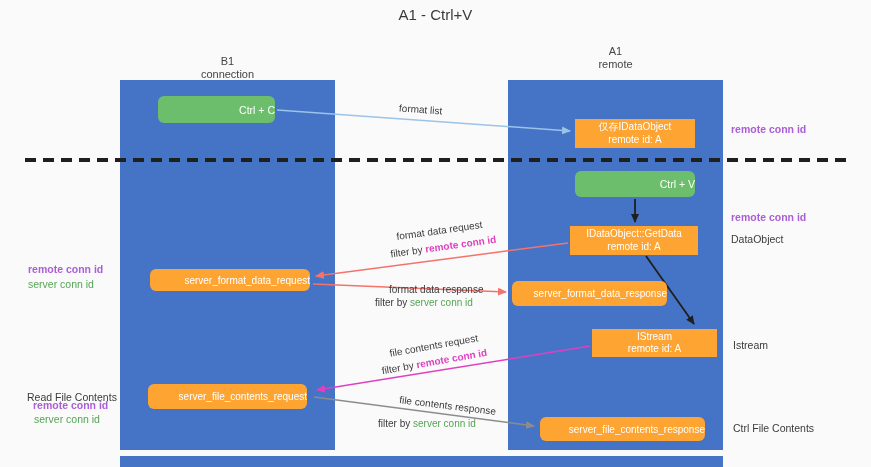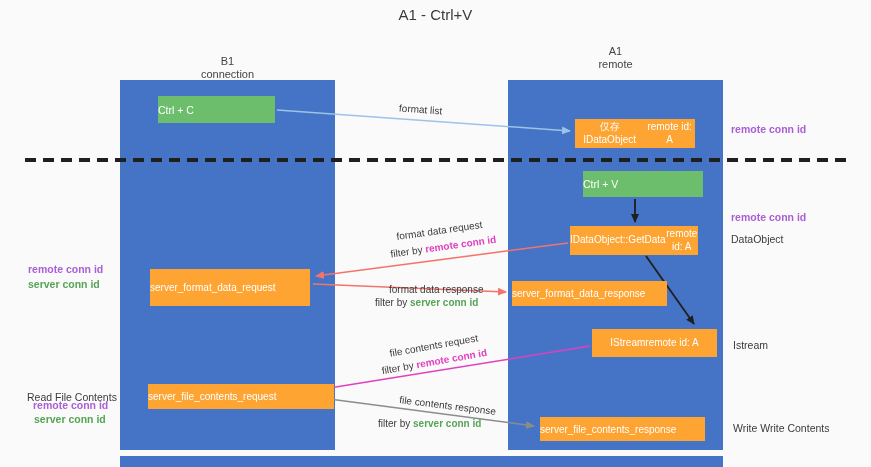--- a/index.html
+++ b/index.html
@@ -9,28 +9,28 @@
 
   .title { position:absolute; left:0; right:0; top:5px; text-align:center;
            font-size:15px; color:#3A3A3A; line-height:19px; }
 
   .lane-head { position:absolute; text-align:center; font-size:11px; color:#444; line-height:13px; }
   .lane { position:absolute; background:var(--lane,#4574C6); }
 
   .node { position:absolute; color:#fff; text-align:center; }
   .node.green { background:var(--green,#6CBE6C); }
   .node.orange { background:var(--orange,#FDA433); }
-  .one-line { display:flex; align-items:center; justify-content:flex-start; font-size:10.5px; }
-  .two-line { display:flex; flex-direction:row; align-items:center; justify-content:center;
+  .one-line { display:flex; align-items:center; justify-content:flex-end; font-size:10.5px;border-radius:6px; }
+  .two-line { display:flex; flex-direction:column; align-items:center; justify-content:center;
               font-size:10px; line-height:12.5px; }
 
   .lbl { position:absolute; font-size:10px; color:var(--ink,#3B3B3B); white-space:nowrap; }
   .side { font-size:10.5px; }
   .purple { color:var(--purple,#AB5FD6); font-weight:bold; }
-  .greent { color:var(--green_text,#55A455); font-weight:bold; }
+  .greent { color:var(--green_text,#55A455); font-weight:normal; }
   .magenta { color:var(--magenta,#E040C0); font-weight:bold; }
 
   svg.overlay { position:absolute; left:0; top:0; pointer-events:none; }
   .s-blue   { stroke:var(--blue_arrow,#9CC3E8); stroke-width:1.5; }
   .s-black  { stroke:#1F1F1F; stroke-width:1.8; }
   .s-red    { stroke:var(--red_arrow,#F4736B); stroke-width:1.5; }
   .s-mag    { stroke:var(--magenta,#E040C0); stroke-width:1.5; }
   .s-gray   { stroke:var(--gray_arrow,#8C8C8C); stroke-width:1.5; }
   .s-dash   { stroke:#1F1F1F; stroke-width:4; stroke-dasharray:11 7; }
   .f-blue  { fill:var(--blue_arrow,#9CC3E8); }
@@ -93,43 +93,43 @@
 
   <div class="node green one-line" style="left:158px; top:96px; width:117px; height:27px;">
     <span>Ctrl + C</span>
   </div>
 
   <div class="node orange two-line" style="left:575px; top:119px; width:120px; height:29px;">
     <div>仅存IDataObject</div>
     <div>remote id: A</div>
   </div>
 
-  <div class="node green one-line" style="left:575px; top:171px; width:120px; height:26px;margin-left:8px;">
+  <div class="node green one-line" style="left:575px; top:171px; width:120px; height:26px;">
     <span>Ctrl + V</span>
   </div>
 
   <div class="node orange two-line" style="left:570px; top:226px; width:128px; height:29px;">
     <div>IDataObject::GetData</div>
     <div>remote id: A</div>
   </div>
 
-  <div class="node orange one-line" style="left:150px; top:269px; width:160px; height:37px; font-size:10px;">
+  <div class="node orange one-line" style="left:150px; top:269px; width:160px; height:22px; font-size:10px;">
     <span>server_format_data_request</span>
   </div>
 
   <div class="node orange one-line" style="left:512px; top:281px; width:155px; height:25px; font-size:10px;">
     <span>server_format_data_response</span>
   </div>
 
   <div class="node orange two-line" style="left:592px; top:329px; width:125px; height:28px;">
     <div>IStream</div>
     <div>remote id: A</div>
   </div>
 
-  <div class="node orange one-line" style="left:148px; top:384px; width:186px; height:25px; font-size:10px;">
+  <div class="node orange one-line" style="left:148px; top:384px; width:159px; height:25px; font-size:10px;">
     <span>server_file_contents_request</span>
   </div>
 
   <div class="node orange one-line" style="left:540px; top:417px; width:165px; height:24px; font-size:10px;">
     <span>server_file_contents_response</span>
   </div>
 
   <div class="lbl" style="left:399px; top:104px; transform:rotate(4deg);">format list</div>
 
   <div class="lbl" style="left:396px; top:225px; transform:rotate(-8deg);">format data request</div>
@@ -149,21 +149,21 @@
 
   <div class="lbl" style="left:399px; top:400px; transform:rotate(7deg);">file contents response</div>
   <div class="lbl" style="left:378px; top:418px;">
     <span>filter by </span><span class="greent">server conn id</span>
   </div>
 
   <div class="lbl side purple" style="left:731px; top:123px;">remote conn id</div>
   <div class="lbl side purple" style="left:731px; top:211px;">remote conn id</div>
   <div class="lbl side" style="left:731px; top:233px;text-align:right;">DataObject</div>
   <div class="lbl side" style="left:733px; top:339px;">Istream</div>
-  <div class="lbl side" style="left:733px; top:422px;">Write Write Contents</div>
+  <div class="lbl side" style="left:733px; top:422px;">Ctrl File Contents</div>
 
   <div class="lbl side purple" style="left:28px; top:263px;">remote conn id</div>
   <div class="lbl side greent" style="left:28px; top:278px;">server conn id</div>
   <div class="lbl side" style="left:27px; top:383px;margin-top:8px;">Read File Contents</div>
   <div class="lbl side purple" style="left:33px; top:399px;">remote conn id</div>
   <div class="lbl side greent" style="left:34px; top:413px;">server conn id</div>
 
 </div>
 
 </body></html>

